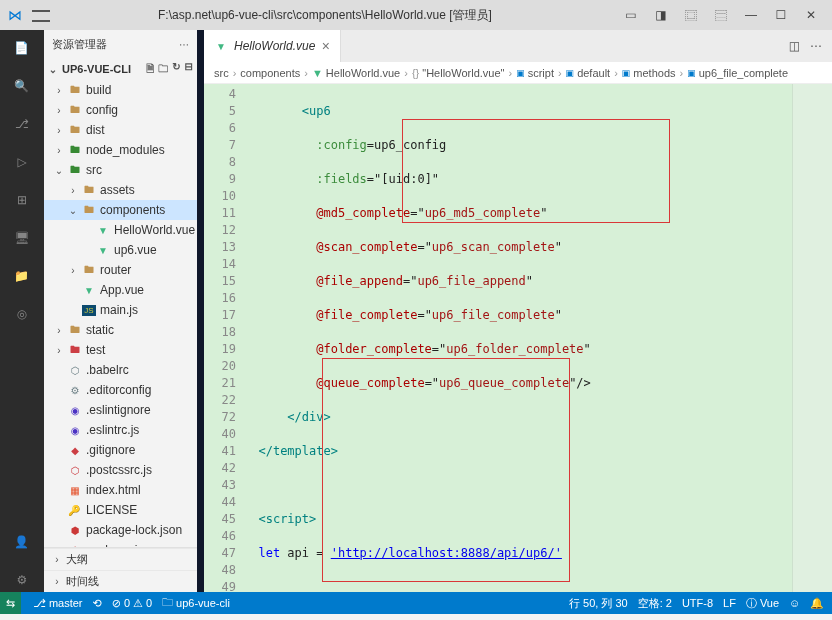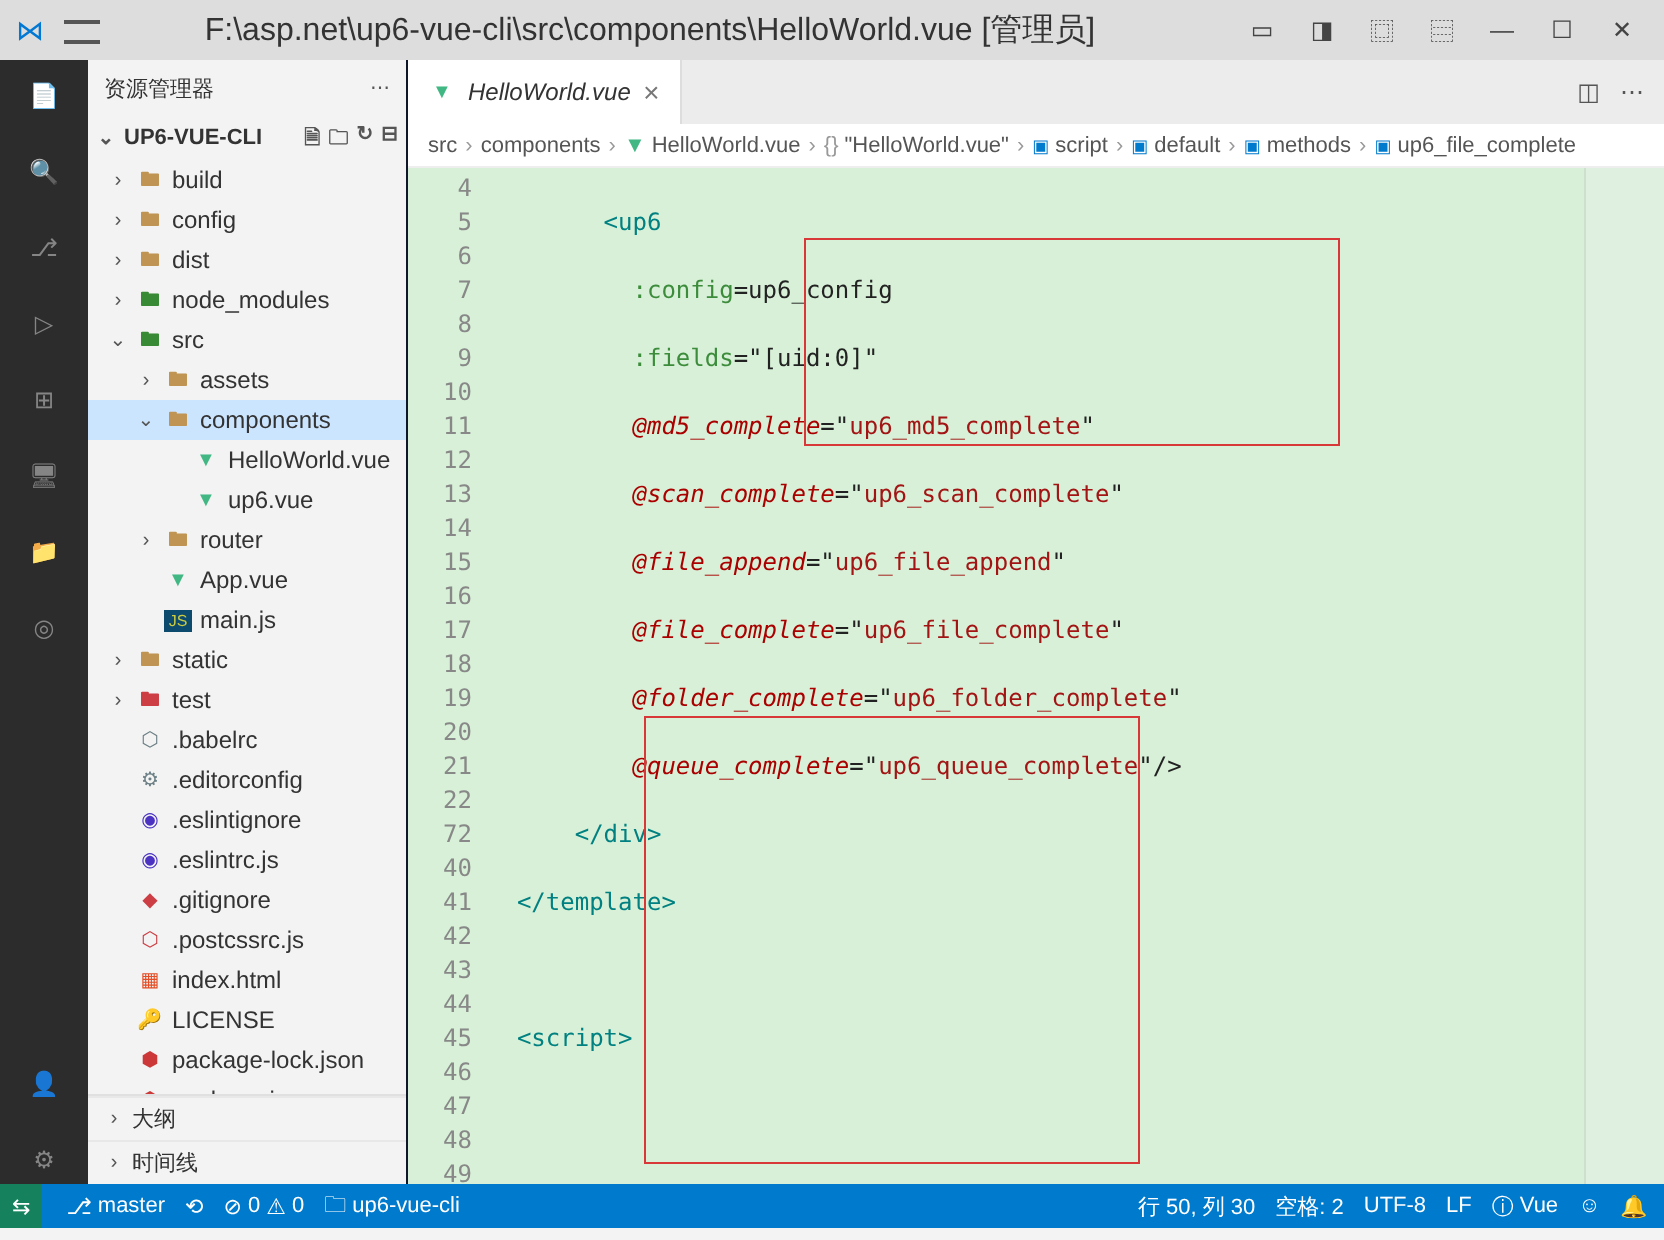--- a/index.html
+++ b/index.html
@@ -3,32 +3,32 @@
   <meta charset="utf-8">
   <style>
     * { margin: 0; padding: 0; box-sizing: border-box; }
     body { font-family: "Segoe UI", sans-serif; font-size: 12px; background: #f3f3f3; width: 832px; height: 620px; overflow: hidden; }
     
     .titlebar { height: 30px; background: #dddddd; display: flex; align-items: center; padding: 0 8px; }
     .titlebar-left { display: flex; align-items: center; gap: 10px; }
     .menu-icon { width: 18px; height: 2px; background: #555; position: relative; }
     .menu-icon::before, .menu-icon::after { content:""; position:absolute; width:18px; height:2px; background:#555; left:0; }
     .menu-icon::before { top:-5px; } .menu-icon::after { top:5px; }
-    .titlebar-center { flex:1; text-align:center; color:#333; font-size:16px; }
+    .titlebar-center { flex:1; text-align:center; color:#333; font-size:12px; }
     .titlebar-right { display:flex; gap:4px; }
     .tb-icon { width:26px; height:22px; display:flex; align-items:center; justify-content:center; color:#444; font-size:12px; }
     
     .main { display:flex; height: 562px; }
     
     .activity-bar { width: 44px; background: #2c2c2c; display:flex; flex-direction:column; align-items:center; padding-top:6px; gap:14px; }
     .activity-bar .ab-icon { width:24px; height:24px; display:flex; align-items:center; justify-content:center; color:#858585; }
     .activity-bar .ab-icon.active { color:#fff; }
     .activity-bar .spacer { flex:1; }
     
-    .sidebar { width: 160px; background:#f3f3f3; border-right:1px solid #0f172a; display:flex; flex-direction:column; }
+    .sidebar { width: 160px; background:#f3f3f3; border-right:7px solid #0f172a; display:flex; flex-direction:column; }
     .sidebar-header { height:28px; display:flex; align-items:center; justify-content:space-between; padding:0 8px; color:#333; font-size:11px; }
     .sidebar-actions { display:flex; gap:6px; font-size:10px; color:#555; }
     .project-header { height:22px; display:flex; align-items:center; padding:0 4px; font-size:11px; font-weight:bold; color:#333; gap:4px; }
     .project-actions { display:flex; gap:4px; margin-left:auto; font-size:10px; color:#555;}
     .tree { flex:1; overflow:auto; font-size:12px; color:#333; padding-bottom:4px; }
     .tree-item { display:flex; align-items:center; height:20px; padding-left:4px; gap:4px; white-space:nowrap; }
     .tree-item.selected { background:#cce5ff; }
     .chev { width:10px; text-align:center; color:#555; font-size:10px; }
     .ficon { width:14px; text-align:center; font-size:10px; }
     .folder-icon { color:#c09553; }
@@ -54,21 +54,21 @@
     .bc-sq { color:#007acc; font-size:9px; }
     
     .code-area { flex:1; display:flex; background:#d7f0d7; overflow:hidden; font-family: Consolas, monospace; font-size:12px; position:relative; }
     .gutter { width:40px; background:#d7f0d7; color:#888; text-align:right; padding:2px 8px 2px 0; line-height:17px; }
     .code { flex:1; padding:2px 0; line-height:17px; white-space:pre; color:#222; position:relative; }
     .minimap { width:40px; background:#e0f0e0; border-left:1px solid #cde0cd; }
     
     .kw-teal { color:#008080;text-align:center; }
     .kw-green { color:#3c8c3c; }
     .kw-blue { color:#0000ff; }
-    .kw-red { color:#aa0000;font-style:italic; }
+    .kw-red { color:#aa0000; }
     .kw-str { color:#a31515; }
     .kw-link { color:#0000ee; text-decoration:underline; }
     
     .red-box1 { position:absolute; border:1.5px solid #d93838; left:158px; top:35px; width:268px; height:104px; pointer-events:none; }
     .red-box2 { position:absolute; border:1.5px solid #d93838; left:78px; top:274px; width:248px; height:224px; pointer-events:none; }
     
     .statusbar { height:22px; background:#007acc; color:#fff; display:flex; align-items:center; font-size:11px; padding:0 8px; gap:12px; }
     .sb-left { display:flex; align-items:center; gap:10px; }
     .sb-right { margin-left:auto; display:flex; align-items:center; gap:10px; }
     .sb-item { display:flex; align-items:center; gap:3px; }
@@ -350,20 +350,21 @@
 <div>          <span class="kw-red">@md5_complete</span><span>="</span><span class="kw-str">up6_md5_complete</span><span>"</span></div>
 <div>          <span class="kw-red">@scan_complete</span><span>="</span><span class="kw-str">up6_scan_complete</span><span>"</span></div>
 <div>          <span class="kw-red">@file_append</span><span>="</span><span class="kw-str">up6_file_append</span><span>"</span></div>
 <div>          <span class="kw-red">@file_complete</span><span>="</span><span class="kw-str">up6_file_complete</span><span>"</span></div>
 <div>          <span class="kw-red">@folder_complete</span><span>="</span><span class="kw-str">up6_folder_complete</span><span>"</span></div>
 <div>          <span class="kw-red">@queue_complete</span><span>="</span><span class="kw-str">up6_queue_complete</span><span>"/&gt;</span></div>
 <div>      <span class="kw-teal">&lt;/div&gt;</span></div>
 <div>  <span class="kw-teal">&lt;/template&gt;</span></div>
 <div> </div>
 <div>  <span class="kw-teal">&lt;script&gt;</span></div>
+<div>  <span class="kw-blue">let</span><span> api = </span><span class="kw-link">'http://localhost:8888/api/up6/'</span></div>
 
 
 
 
 
 
 
 
 
 

